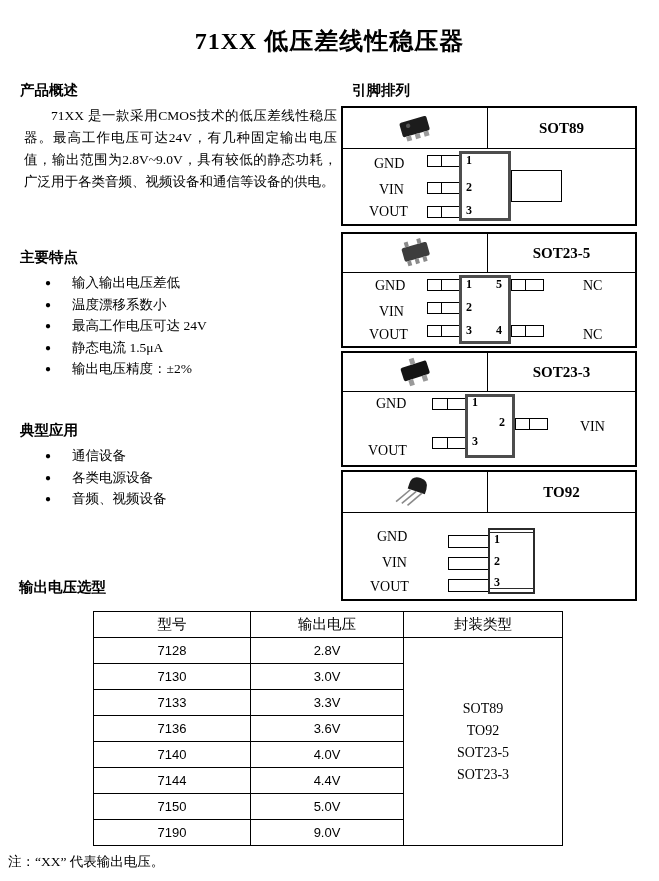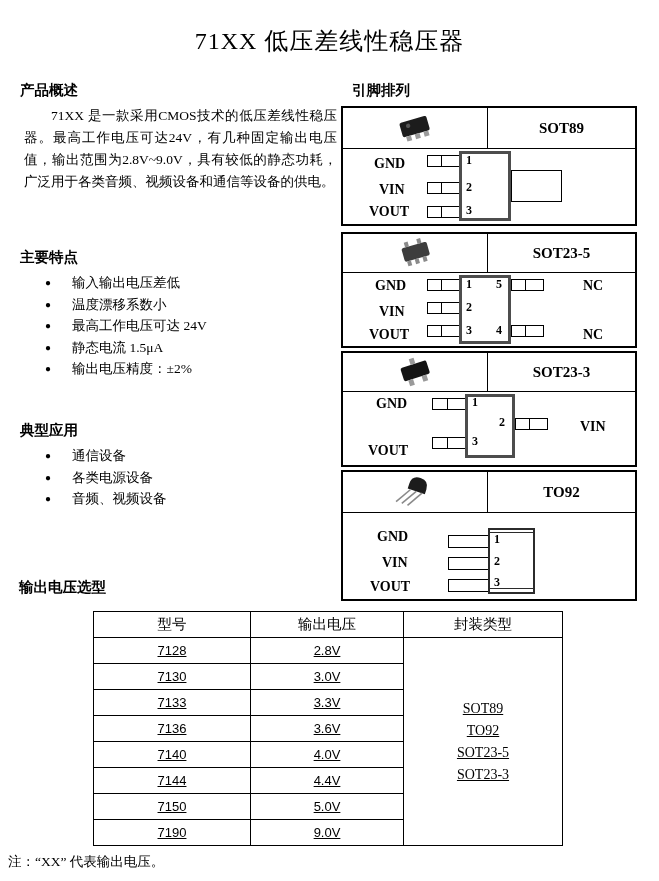--- a/index.html
+++ b/index.html
@@ -5,56 +5,56 @@
   * { margin:0; padding:0; box-sizing:border-box; }
   html,body { background:#ffffff; }
   #page {
     position:relative; width:659px; height:881px; margin:0 auto;
     background:#ffffff; color:#000;
     font-family:"Liberation Serif","DejaVu Serif",serif;
     overflow:hidden;
   }
   .page-title {
     position:absolute; top:25px; left:0; width:100%; text-align:center;
-    font-size:24px; font-weight:normal; letter-spacing:1px;
+    font-size:24px; font-weight:bold; letter-spacing:1px;
     font-family:"Liberation Serif","DejaVu Serif",serif;
   }
   .shead {
     position:absolute; font-family:"Liberation Sans","DejaVu Sans",sans-serif;
     font-weight:bold; font-size:14.5px; white-space:nowrap;
   }
   .para {
     position:absolute; left:24px; top:105px; width:313px;
     font-size:13.5px; line-height:22px; text-align:justify; text-indent:2em;
   }
   ul.blist { position:absolute; left:45px; list-style:none; }
   ul.blist li { font-size:13.5px; line-height:21.5px; white-space:nowrap; }
   ul.blist .bullet { display:inline-block; width:27px; font-size:10px; vertical-align:1px; }
   
   .pkg { position:absolute; left:341px; width:296px; border:2px solid #000; background:#fff; }
   .pkg-hd { display:flex; border-bottom:1.5px solid #000; }
   .pkg-img { width:145px; border-right:1.5px solid #000; display:flex; align-items:center; justify-content:center; }
   .pkg-name { flex:1; display:flex; align-items:center; justify-content:center;
     font-weight:bold; font-size:15px; font-family:"Liberation Serif",serif; }
   .pkg-bd { position:relative; }
-  .plabel { position:absolute; font-size:14px; white-space:nowrap;font-weight:bold; }
+  .plabel { position:absolute; font-size:14px; white-space:nowrap; }
   .chip { position:absolute; border:3px solid #4d4d4d; background:#fff; }
   .chip92 { position:absolute; border:2px solid #2b2b2b; background:#fff; }
   .chip92::before { content:""; position:absolute; left:0; right:0; top:2px; border-top:1.5px solid #2b2b2b; }
   .chip92::after  { content:""; position:absolute; left:0; right:0; bottom:3px; border-top:1.5px solid #2b2b2b; }
   .stub { position:absolute; height:12px; border:1.5px solid #000; background:#fff; }
   .stub::before { content:""; position:absolute; top:0; bottom:0; left:42%; border-left:1.5px solid #000; }
   .longpin { position:absolute; height:13px; border:1.5px solid #000; background:#fff; }
   .tab { position:absolute; border:1.5px solid #000; background:#fff; }
   .pnum { position:absolute; font-weight:bold; font-size:12px; font-family:"Liberation Serif",serif; }
   
   table.sel { position:absolute; left:93px; top:611px; border-collapse:collapse; table-layout:fixed; }
   table.sel th, table.sel td { border:1.5px solid #000; text-align:center; vertical-align:middle; }
   table.sel th { font-weight:normal; font-size:14.5px; height:26px; font-family:"Liberation Serif",serif; }
-  table.sel td { height:26px; font-size:13px; font-family:"Liberation Sans","DejaVu Sans",sans-serif;text-decoration:underline; }
+  table.sel td { height:26px; font-size:13px; font-family:"Liberation Sans","DejaVu Sans",sans-serif; }
   table.sel td.pkgcell { font-family:"Liberation Serif",serif; font-size:14px; }
   table.sel td.pkgcell div { line-height:22px; }
   .note { position:absolute; left:8px; top:853px; font-size:13.5px; }
 </style>
 </head>
 <body>
 
 <div id="page">
 
   <div class="page-title">71XX 低压差线性稳压器</div>

